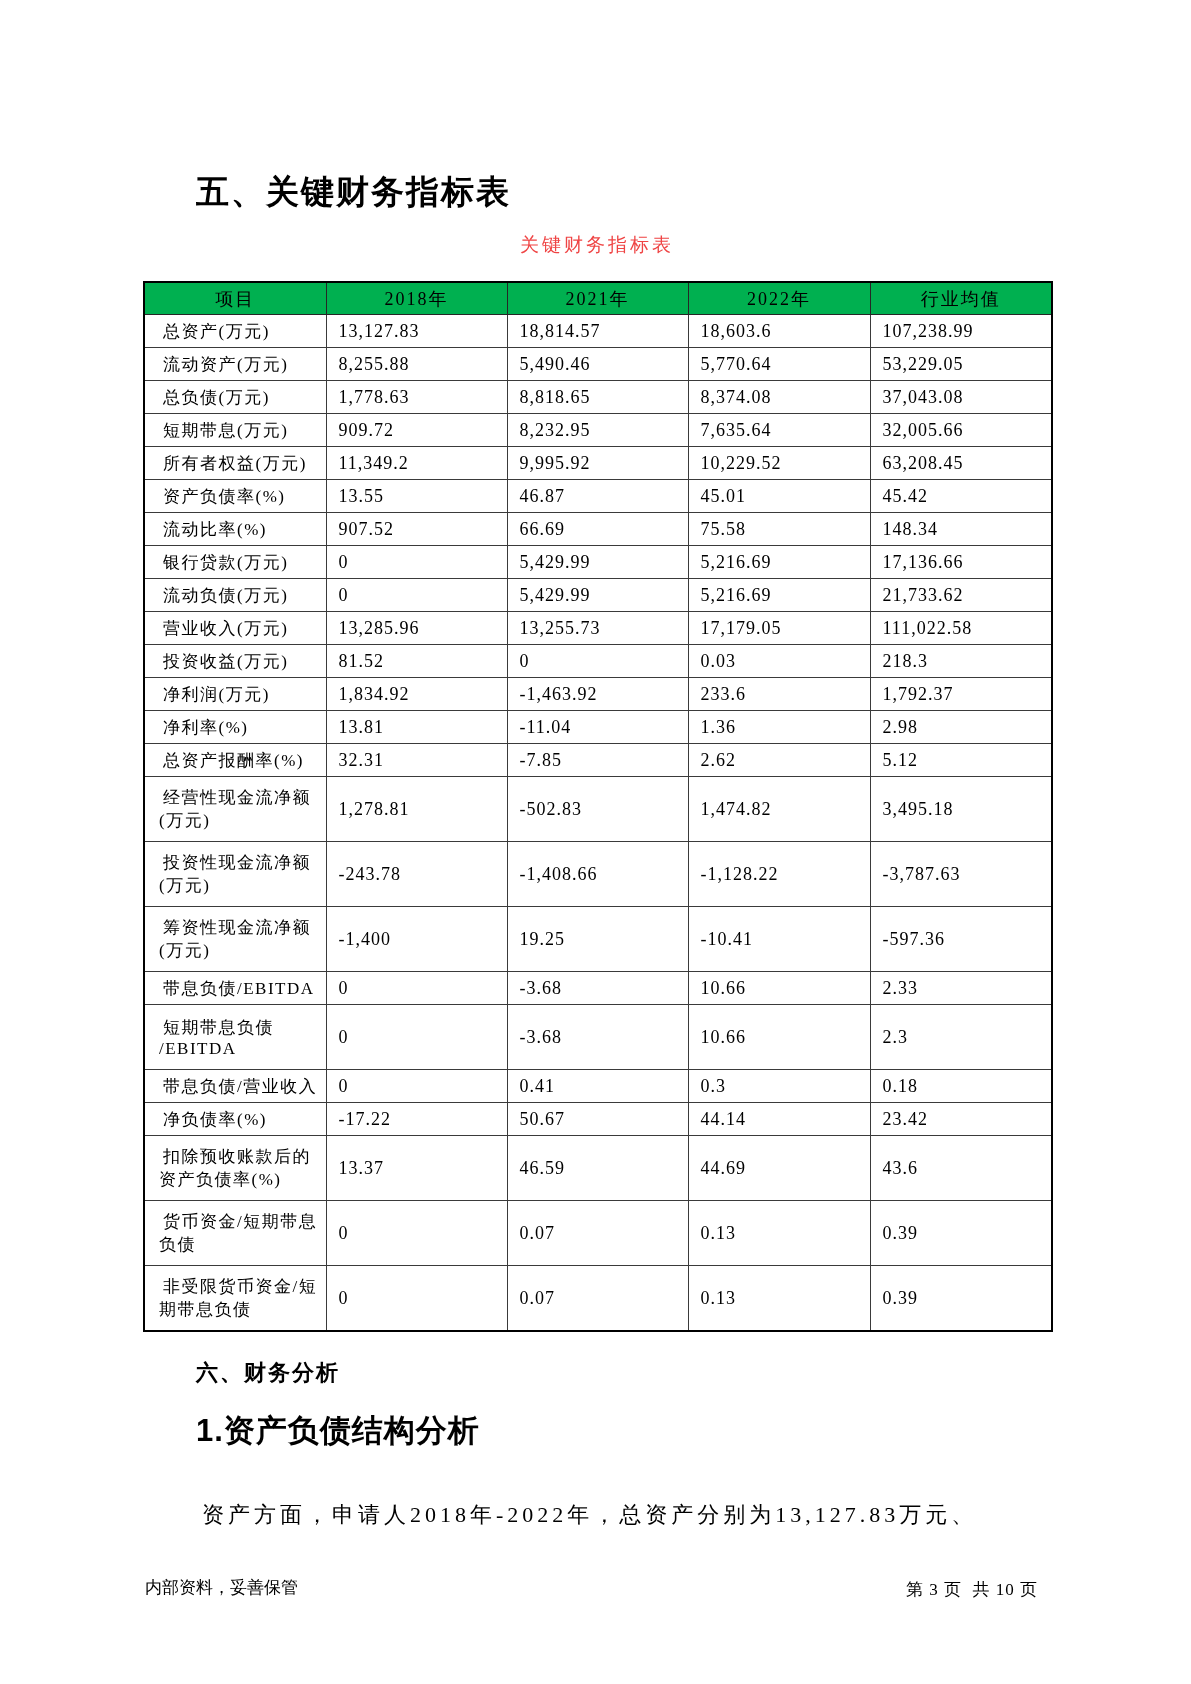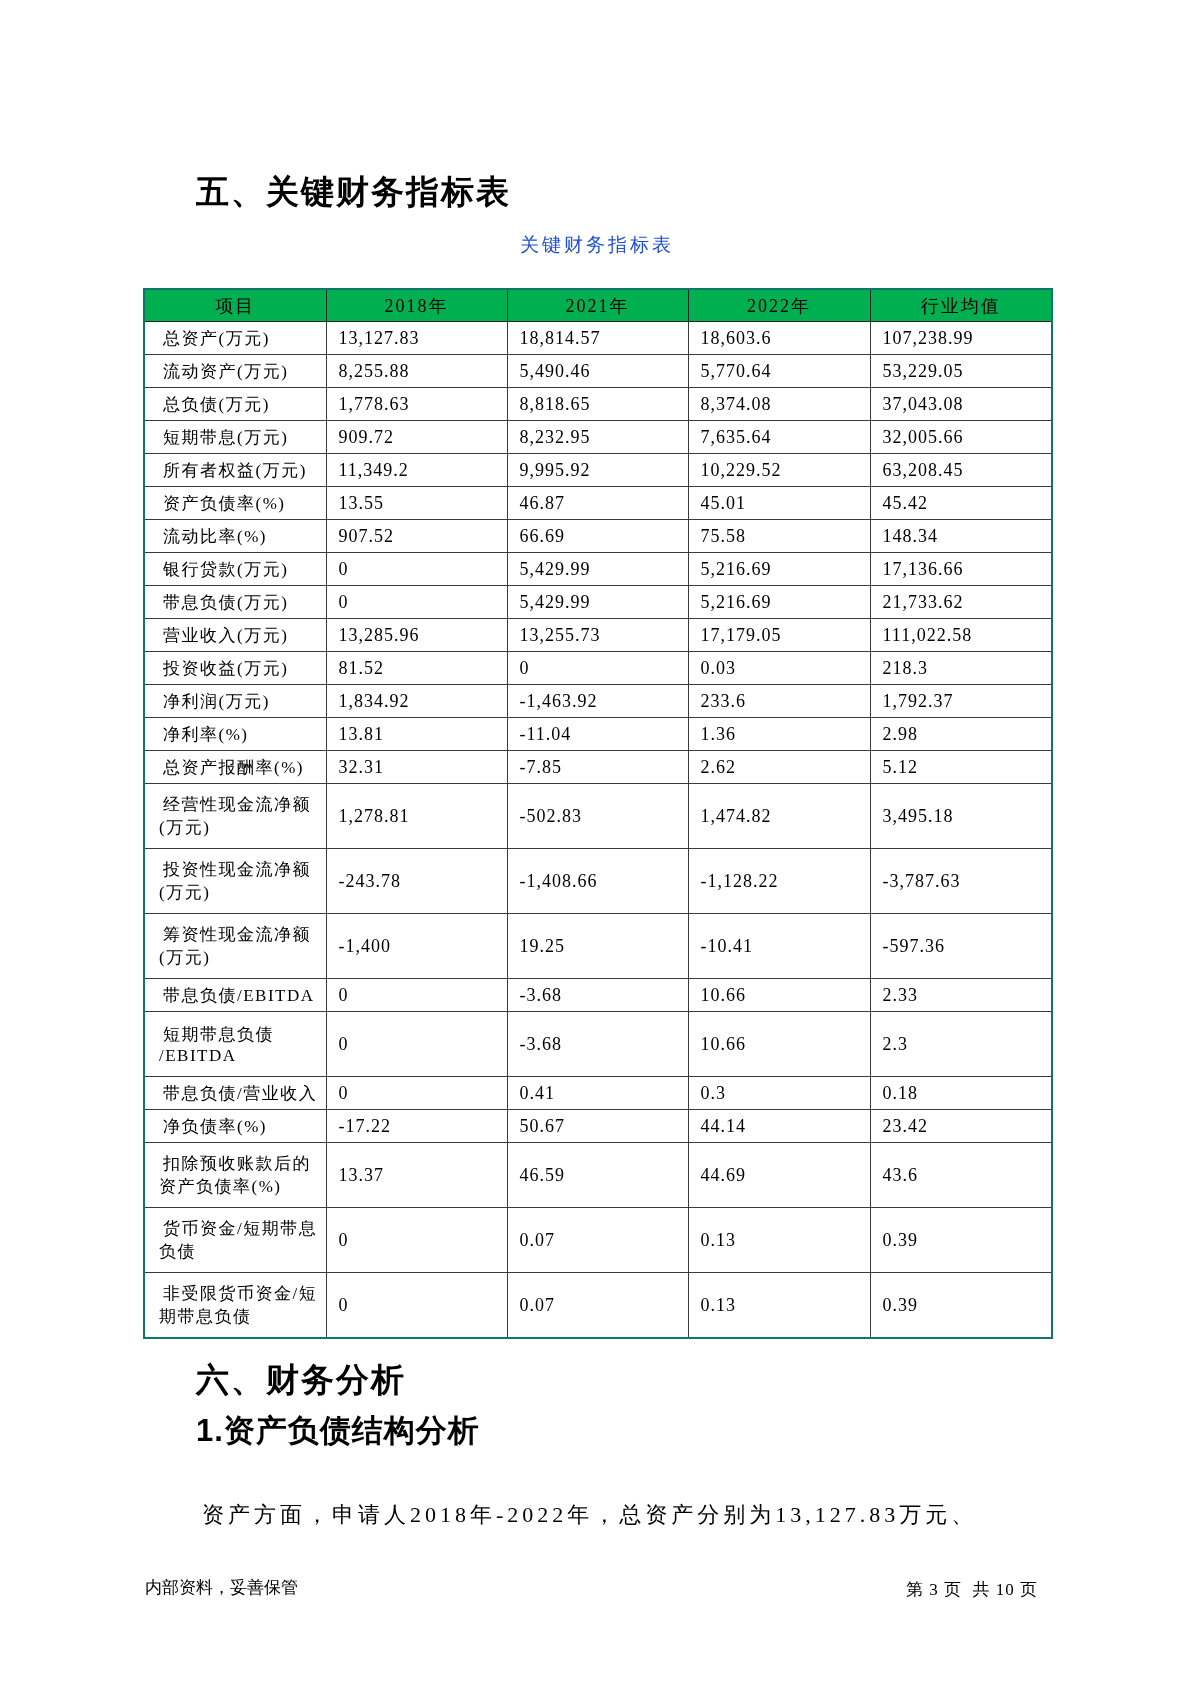--- a/index.html
+++ b/index.html
@@ -16,27 +16,27 @@
     background: #ffffff; overflow: hidden;
   }
   .h-main {
     position: absolute; left: 196px; top: 172px;
     font-family: "Liberation Sans", sans-serif;
     font-weight: bold; font-size: 33px; line-height: 1.2;
     color: #000; letter-spacing: 2px; white-space: nowrap;
   }
   .caption {
     position: absolute; left: 143px; top: 232px; width: 908px;
-    text-align: center; font-size: 19px; letter-spacing: 3px; color: #1d4ed8;
+    text-align: center; font-size: 19px; letter-spacing: 3px; color: #ef4444;
     white-space: nowrap;
   }
   table.fin {
-    position: absolute; left: 143px; top: 288px; width: 908px;
+    position: absolute; left: 143px; top: 281px; width: 908px;
     border-collapse: collapse; table-layout: fixed;
-    border: 2px solid #0f766e;
+    border: 2px solid #000000;
   }
   table.fin th {
     background: var(--header-green, #00B050);
     height: 31px; font-weight: normal; font-size: 18px;
     letter-spacing: 2px; border: 1px solid #262626; color: #000;
     text-align: center; vertical-align: middle; padding: 0;
   }
   table.fin td {
     border: 1px solid #3a3a3a; font-size: 18px;
     vertical-align: middle; padding: 2px 4px 2px 12px;
@@ -44,21 +44,21 @@
   }
   table.fin td.label {
     letter-spacing: 1.5px; font-size: 17px;
     padding-left: 14px; text-indent: 4px; white-space: pre-line;
   }
   table.fin tr.single td { height: 28px; }
   table.fin tr.tall  td { height: 60px; }
   .h-sec {
     position: absolute; left: 196px; top: 1358px;
     font-family: "Liberation Sans", sans-serif;
-    font-weight: bold; font-size: 33px; color: #000;
+    font-weight: bold; font-size: 22px; color: #000;
     letter-spacing: 2px; white-space: nowrap;
   }
   .h-sub {
     position: absolute; left: 196px; top: 1410px;
     font-family: "Liberation Sans", sans-serif;
     font-weight: bold; font-size: 31px; color: #000;
     letter-spacing: 1px; white-space: nowrap;
   }
   .para {
     position: absolute; left: 143px; top: 1476px; width: 950px;
@@ -153,21 +153,21 @@
           <td class="value">148.34</td>
         </tr>
         <tr class="single">
           <td class="label">银行贷款(万元)</td>
           <td class="value">0</td>
           <td class="value">5,429.99</td>
           <td class="value">5,216.69</td>
           <td class="value">17,136.66</td>
         </tr>
         <tr class="single">
-          <td class="label">带息负债(万元)</td>
+          <td class="label">流动负债(万元)</td>
           <td class="value">0</td>
           <td class="value">5,429.99</td>
           <td class="value">5,216.69</td>
           <td class="value">21,733.62</td>
         </tr>
         <tr class="single">
           <td class="label">营业收入(万元)</td>
           <td class="value">13,285.96</td>
           <td class="value">13,255.73</td>
           <td class="value">17,179.05</td>

